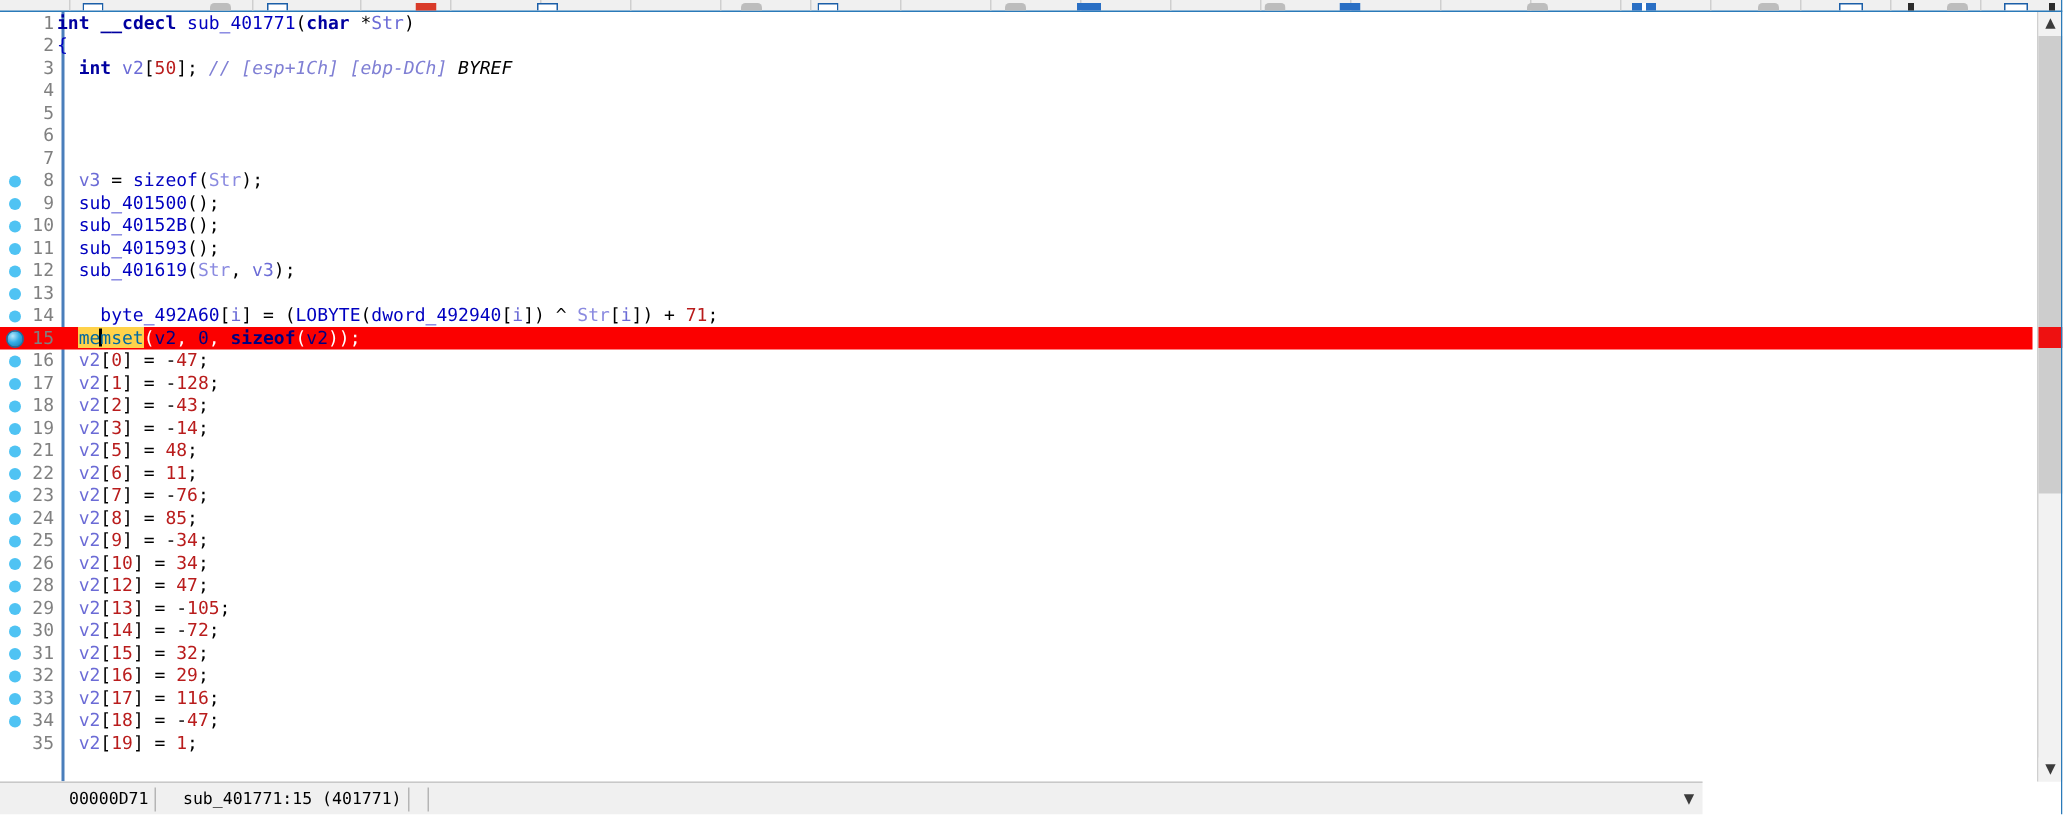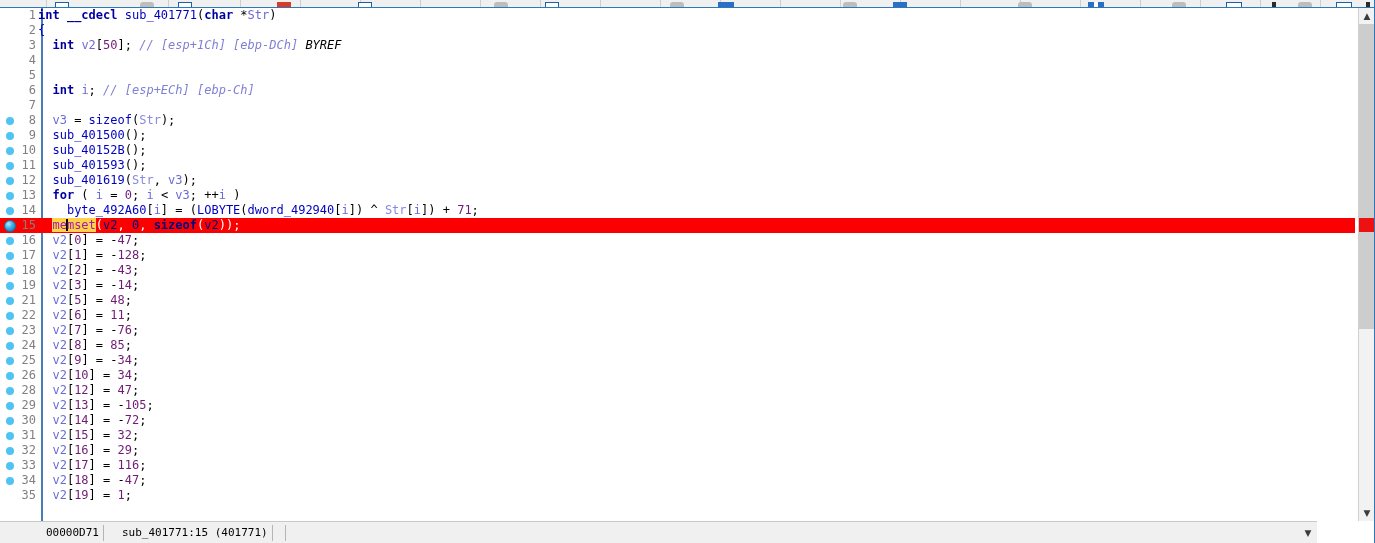--- a/index.html
+++ b/index.html
@@ -118,33 +118,33 @@
   .row.highlight {
     background: #fb0000;
   }
   .row.highlight .ctext { color: #ffffff; }
 
   
   .kw   { color: #0000a0; font-weight: 600; }
   .fn   { color: #0000c0; }
   .var  { color: #6b6bd6; }
   .var2 { color: #8a8ae0; }
-  .num  { color: #701a75; }
+  .num  { color: #b91c1c; }
   .cmt  { color: #7f7fd4; font-style: italic; }
   .cmt2 { color: #000000; font-style: italic; }
 
   .row.highlight .kw,
   .row.highlight .fn,
   .row.highlight .var,
   .row.highlight .num,
   .row.highlight .punc { color: #000080; }
 
   .hl-word {
     background: #ffd24a;
-    color: #a21caf;
+    color: #0369a1;
     padding: 0;
   }
   .caret {
     display: inline-block;
     width: 0;
     border-left: 2px solid #000000;
     height: 12px;
     vertical-align: -2px;
     margin: 0 -1px;
   }
@@ -185,21 +185,21 @@
   .right-edge {
     position: absolute;
     right: 0; top: 0; width: 1px; height: 543px;
     background: #2a7ab9;
   }
 
   
   .statusbar {
     position: absolute;
     left: 0; bottom: 0;
-    width: 1317px; height: 22px;
+    width: 1135px; height: 22px;
     background: #f0f0f0;
     border-top: 1px solid #c8c8c8;
     box-sizing: border-box;
   }
   .sb-cell {
     position: absolute;
     top: 3px;
     height: 16px;
     line-height: 16px;
     font-family: "DejaVu Sans Mono", monospace;
@@ -310,28 +310,28 @@
     </div>
 
   <div class="code-pane">
     <div class="gutter"></div>
     <div class="rows" id="rows">
         <div class="row"><div class="lnum">1</div><div class="ctext"><span class="kw">int</span> <span class="kw">__cdecl</span> <span class="fn">sub_401771</span>(<span class="kw">char</span> *<span class="var">Str</span>)</div></div>
         <div class="row"><div class="lnum">2</div><div class="ctext"><span class="fn">{</span></div></div>
         <div class="row"><div class="lnum">3</div><div class="ctext">  <span class="kw">int</span> <span class="var">v2</span>[<span class="num">50</span>]; <span class="cmt">// [esp+1Ch] [ebp-DCh]</span> <span class="cmt2">BYREF</span></div></div>
         <div class="row"><div class="lnum">4</div></div>
         <div class="row"><div class="lnum">5</div></div>
-        <div class="row"><div class="lnum">6</div><div class="ctext">  <span class="kw">int</span> <span class="var">i</span>; <span class="cmt">// [esp+ECh] [ebp-Ch]</span></div></div>
+        <div class="row"><div class="lnum">6</div></div>
         <div class="row"><div class="lnum">7</div><div class="ctext"></div></div>
         <div class="row"><div class="bullet"></div><div class="lnum">8</div><div class="ctext">  <span class="var">v3</span> = <span class="fn">sizeof</span>(<span class="var2">Str</span>);</div></div>
         <div class="row"><div class="bullet"></div><div class="lnum">9</div><div class="ctext">  <span class="fn">sub_401500</span>();</div></div>
         <div class="row"><div class="bullet"></div><div class="lnum">10</div><div class="ctext">  <span class="fn">sub_40152B</span>();</div></div>
         <div class="row"><div class="bullet"></div><div class="lnum">11</div><div class="ctext">  <span class="fn">sub_401593</span>();</div></div>
         <div class="row"><div class="bullet"></div><div class="lnum">12</div><div class="ctext">  <span class="fn">sub_401619</span>(<span class="var2">Str</span>, <span class="var">v3</span>);</div></div>
-        <div class="row"><div class="bullet"></div><div class="lnum">13</div><div class="ctext">  <span class="kw">for</span> ( <span class="var">i</span> = <span class="num">0</span>; <span class="var">i</span> &lt; <span class="var">v3</span>; ++<span class="var">i</span> )</div></div>
+        <div class="row"><div class="bullet"></div><div class="lnum">13</div></div>
         <div class="row"><div class="bullet"></div><div class="lnum">14</div><div class="ctext">    <span class="fn">byte_492A60</span>[<span class="var">i</span>] = (<span class="fn">LOBYTE</span>(<span class="fn">dword_492940</span>[<span class="var">i</span>]) ^ <span class="var2">Str</span>[<span class="var">i</span>]) + <span class="num">71</span>;</div></div>
         <div class="row highlight"><div class="bullet big"></div><div class="lnum">15</div><div class="ctext">  <span class="hl-word">me<span class="caret"></span>mset</span>(<span class="var">v2</span>, <span class="num">0</span>, <span class="kw">sizeof</span>(<span class="var">v2</span>));</div></div>
         <div class="row"><div class="bullet"></div><div class="lnum">16</div><div class="ctext">  <span class="var">v2</span>[<span class="num">0</span>] = -<span class="num">47</span>;</div></div>
         <div class="row"><div class="bullet"></div><div class="lnum">17</div><div class="ctext">  <span class="var">v2</span>[<span class="num">1</span>] = -<span class="num">128</span>;</div></div>
         <div class="row"><div class="bullet"></div><div class="lnum">18</div><div class="ctext">  <span class="var">v2</span>[<span class="num">2</span>] = -<span class="num">43</span>;</div></div>
         <div class="row"><div class="bullet"></div><div class="lnum">19</div><div class="ctext">  <span class="var">v2</span>[<span class="num">3</span>] = -<span class="num">14</span>;</div></div>
         <div class="row"><div class="bullet"></div><div class="lnum">21</div><div class="ctext">  <span class="var">v2</span>[<span class="num">5</span>] = <span class="num">48</span>;</div></div>
         <div class="row"><div class="bullet"></div><div class="lnum">22</div><div class="ctext">  <span class="var">v2</span>[<span class="num">6</span>] = <span class="num">11</span>;</div></div>
         <div class="row"><div class="bullet"></div><div class="lnum">23</div><div class="ctext">  <span class="var">v2</span>[<span class="num">7</span>] = -<span class="num">76</span>;</div></div>
         <div class="row"><div class="bullet"></div><div class="lnum">24</div><div class="ctext">  <span class="var">v2</span>[<span class="num">8</span>] = <span class="num">85</span>;</div></div>

